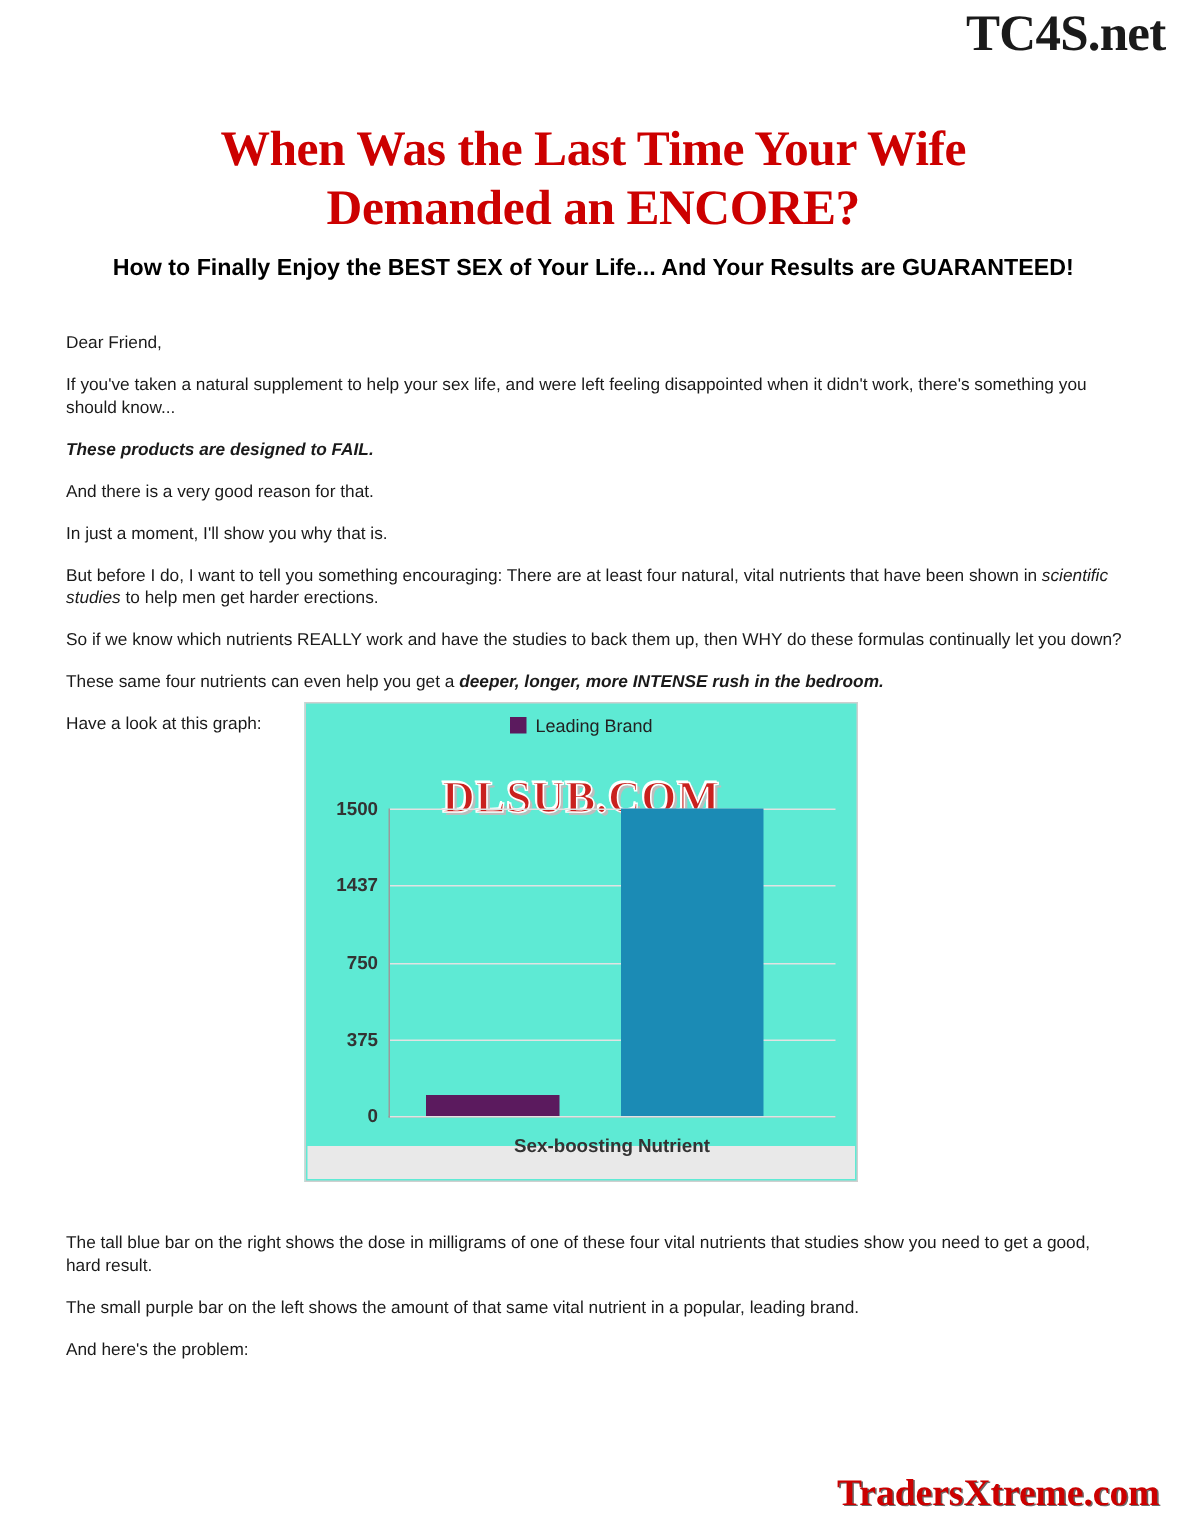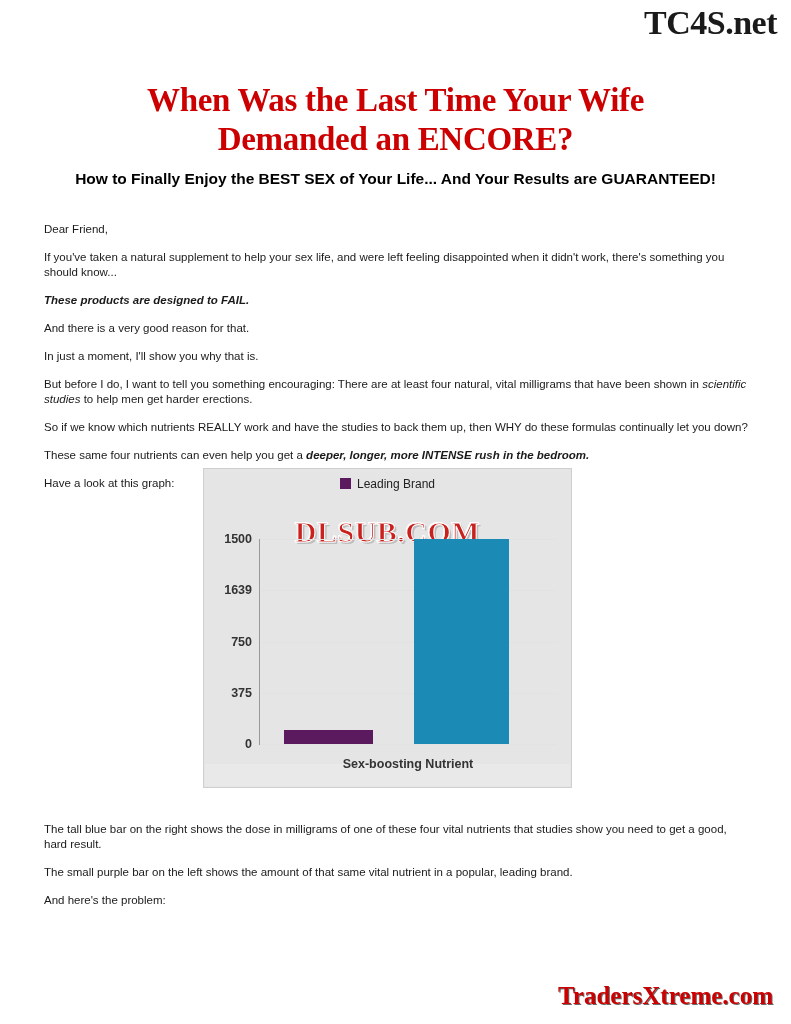--- a/index.html
+++ b/index.html
@@ -79,21 +79,21 @@
     font-style: italic;
   }
 
   
   .chart-wrap {
     position: absolute;
     left: 203px;
     top: 468px;
     width: 369px;
     height: 320px;
-    background: #e5e5e5;
+    background: #5eead4;
     border: 1px solid #cfcfcf;
     box-sizing: border-box;
   }
   .chart-legend {
     position: absolute;
     top: 8px;
     left: 0;
     width: 100%;
     text-align: center;
     font-size: 12px;
@@ -204,41 +204,41 @@
   </div>
 
   <div class="subhead">How to Finally Enjoy the BEST SEX of Your Life... And Your Results are GUARANTEED!</div>
 
   <div class="body-copy">
     <p>Dear Friend,</p>
     <p>If you've taken a natural supplement to help your sex life, and were left feeling disappointed when it didn't work, there's something you should know...</p>
     <p class="bold-ital">These products are designed to FAIL.</p>
     <p>And there is a very good reason for that.</p>
     <p>In just a moment, I'll show you why that is.</p>
-    <p><span>But before I do, I want to tell you something encouraging: There are at least four natural, vital milligrams that have been shown in </span><em>scientific studies</em><span> to help men get harder erections.</span></p>
+    <p><span>But before I do, I want to tell you something encouraging: There are at least four natural, vital nutrients that have been shown in </span><em>scientific studies</em><span> to help men get harder erections.</span></p>
     <p>So if we know which nutrients REALLY work and have the studies to back them up, then WHY do these formulas continually let you down?</p>
     <p><span>These same four nutrients can even help you get a </span><strong>deeper, longer, more INTENSE rush in the bedroom.</strong></p>
     <p>Have a look at this graph:</p>
   </div>
 
   <div class="chart-wrap">
     <div class="chart-legend">
       <span class="legend-swatch"></span><span>Leading Brand</span>
     </div>
     <div class="watermark">DLSUB.COM</div>
 
     <div class="axis-strip"></div>
 
     <div class="plot">
 
       <div class="gridline" style="top:0%;">
         <span class="ytick">1500</span>
       </div>
       <div class="gridline" style="top:25%;">
-        <span class="ytick">1639</span>
+        <span class="ytick">1437</span>
       </div>
       <div class="gridline" style="top:50%;">
         <span class="ytick">750</span>
       </div>
       <div class="gridline" style="top:75%;">
         <span class="ytick">375</span>
       </div>
       <div class="gridline" style="top:100%;">
         <span class="ytick">0</span>
       </div>

